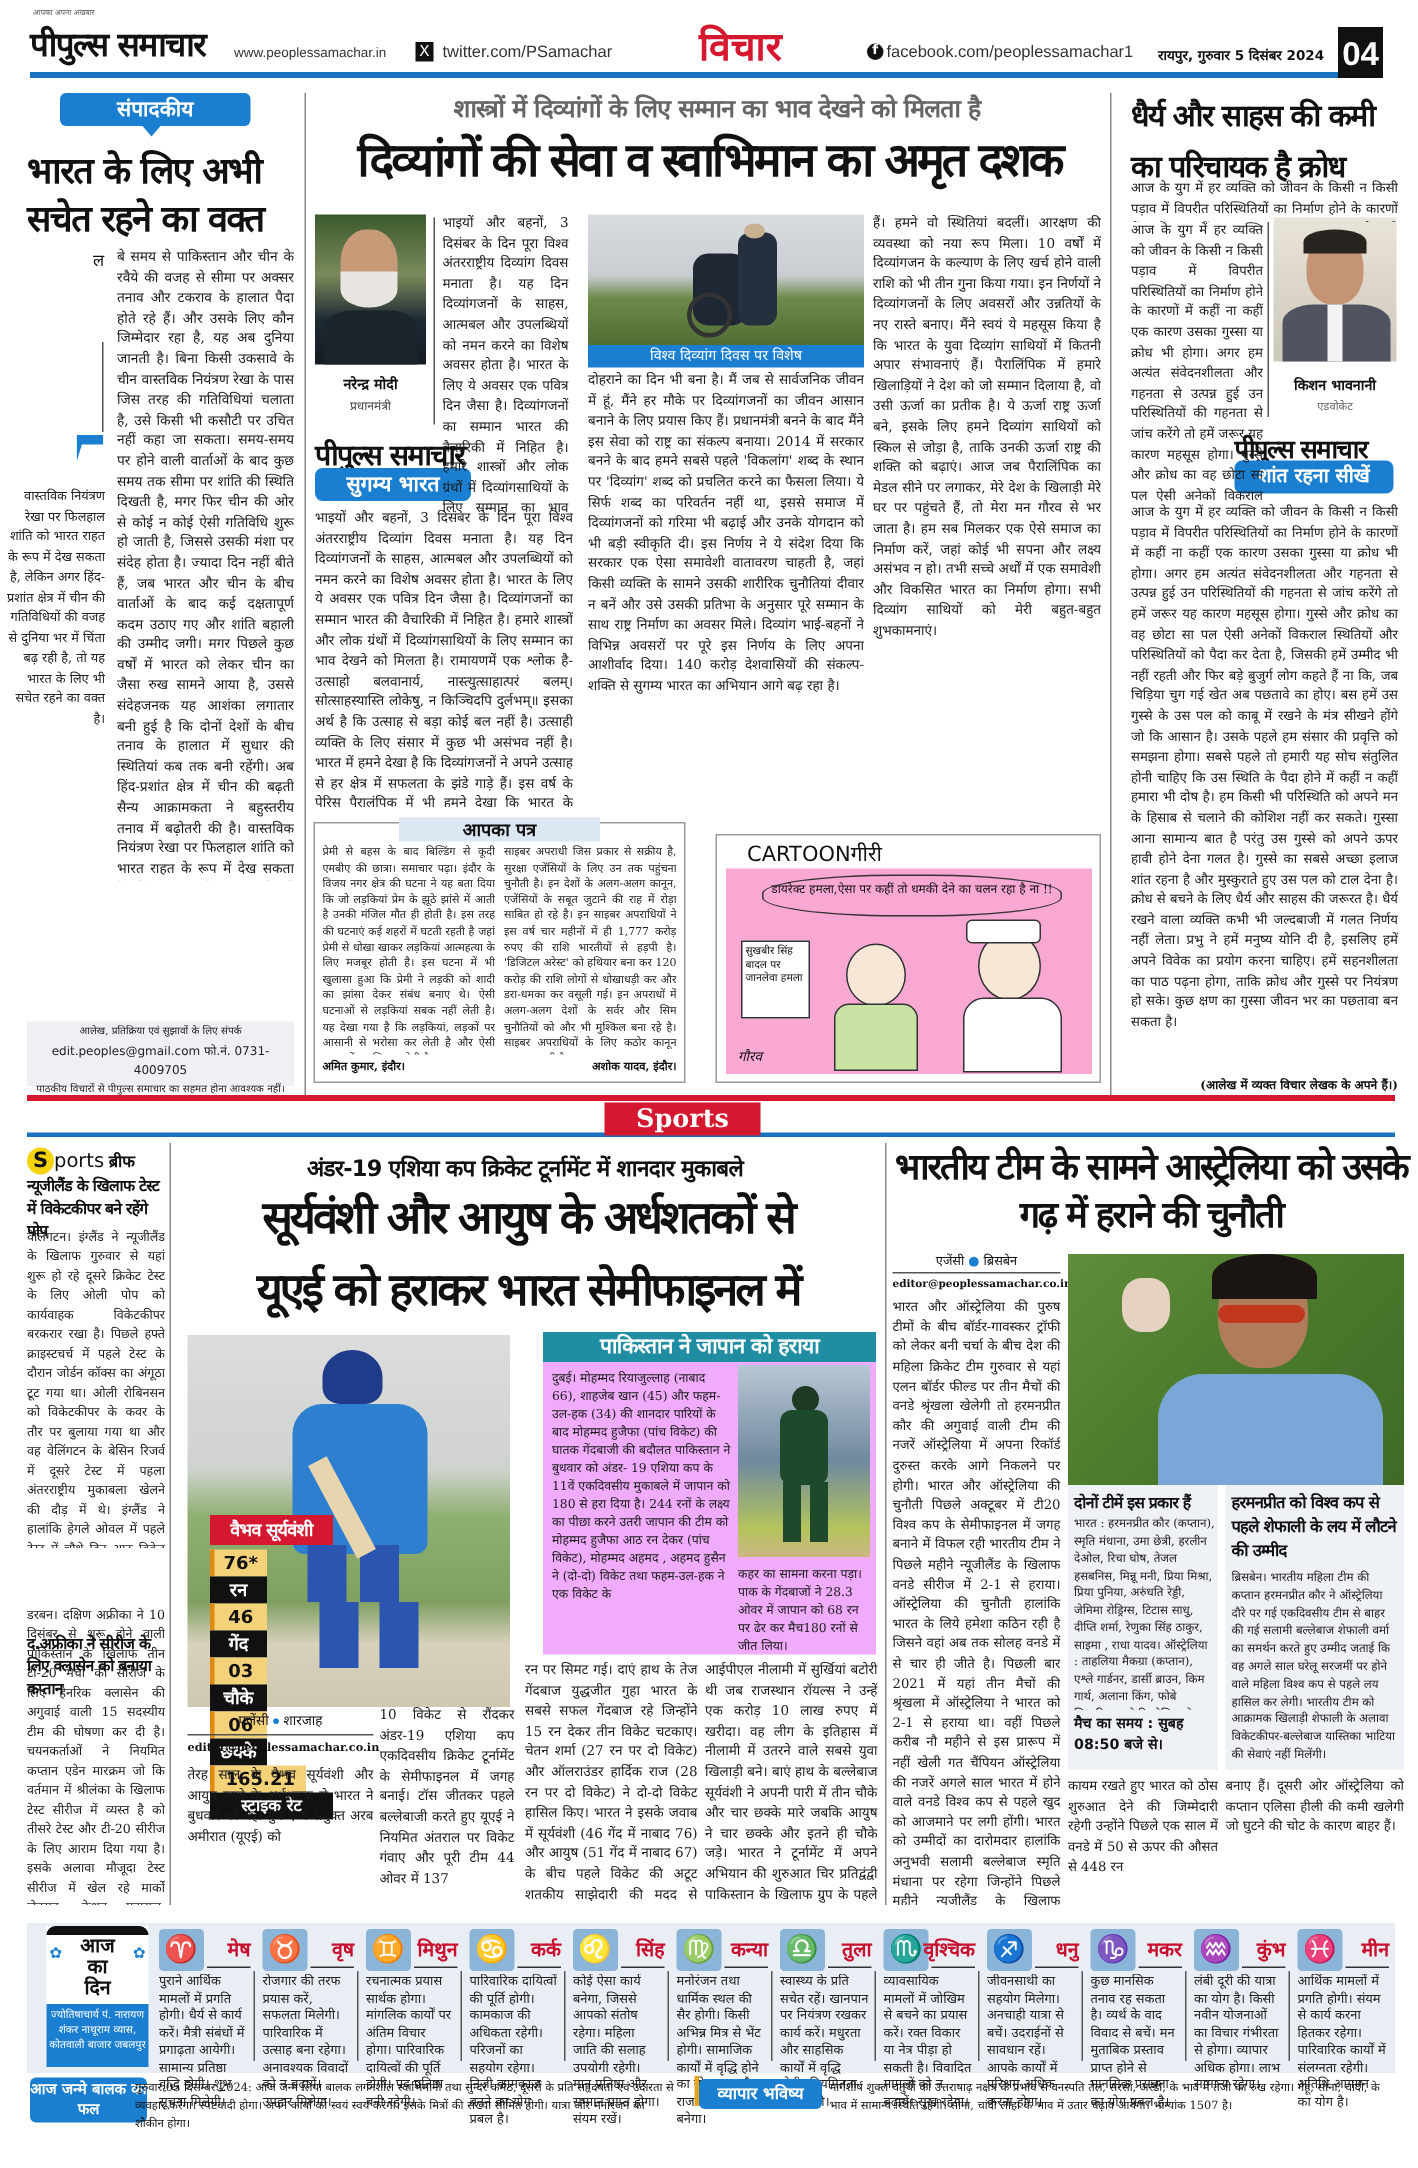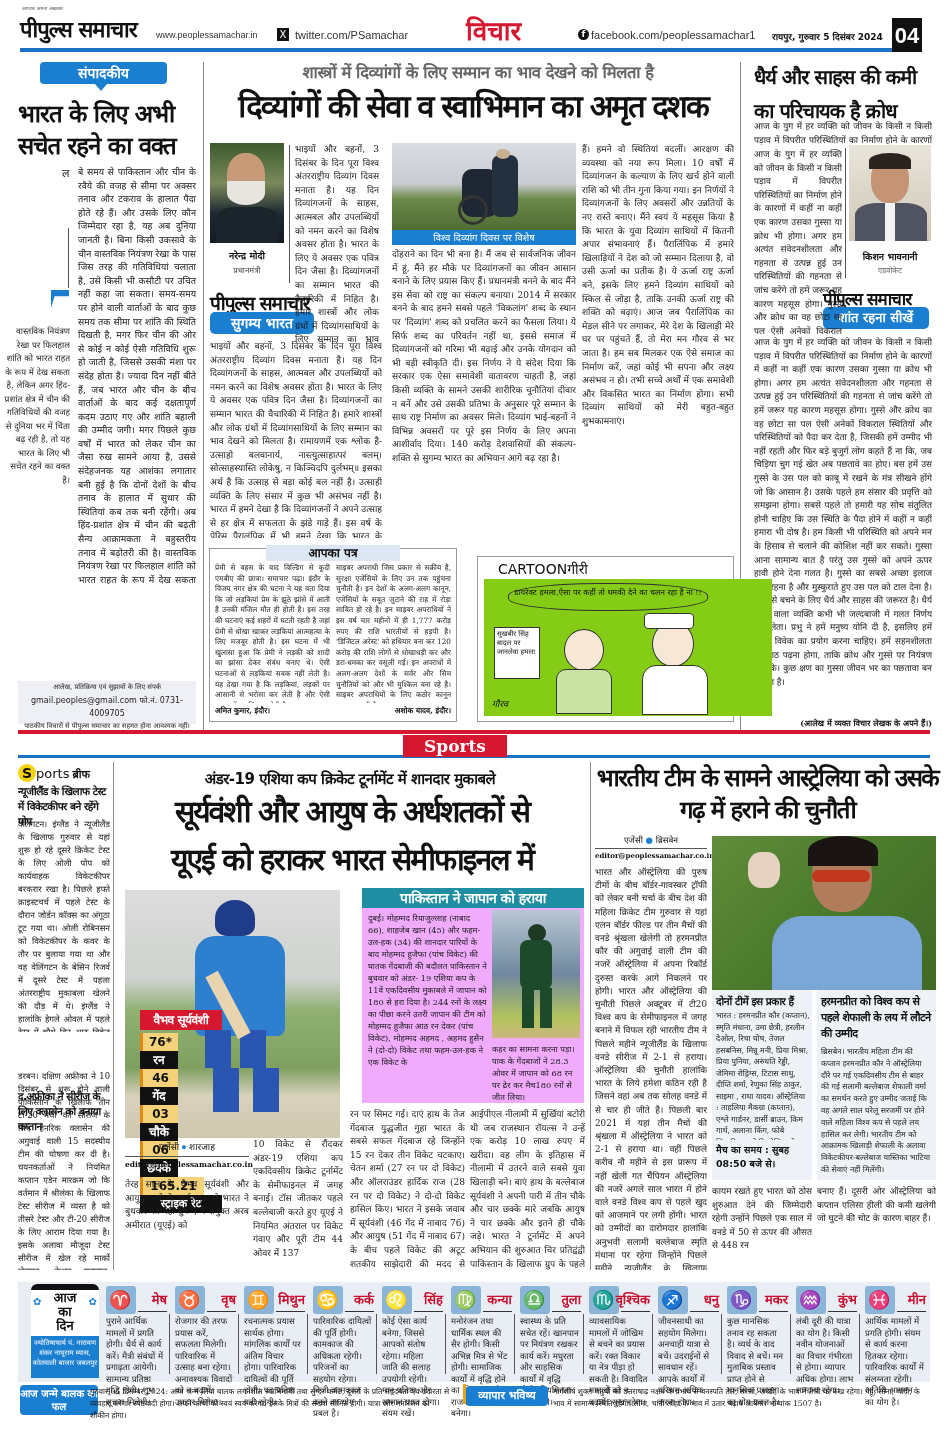--- a/index.html
+++ b/index.html
@@ -52,21 +52,21 @@
   <div style="position:absolute;left:55px;top:22px;width:0;height:0;border-left:6px solid transparent;border-right:6px solid transparent;border-top:7px solid #1a7fd1"></div>
 </div>
 <div class="abs hd" style="left:18px;top:98px;width:185px;font-size:24px;line-height:32px">भारत के लिए अभी सचेत रहने का वक्त</div>
 <div class="abs" style="left:62px;top:165px;font-size:11px">ल</div>
 <div class="vline" style="left:68px;top:228px;height:60px"></div>
 <div class="abs" style="left:51px;top:290px;width:18px;height:18px;background:#1a7fd1;clip-path:polygon(0 0,100% 0,100% 35%,20% 35%,0 100%)"></div>
 <div class="abs body-text" style="left:4px;top:325px;width:66px;height:200px;font-size:8.5px;line-height:13.5px;text-align:right;color:#222">वास्तविक नियंत्रण रेखा पर फिलहाल शांति को भारत राहत के रूप में देख सकता है, लेकिन अगर हिंद-प्रशांत क्षेत्र में चीन की गतिविधियों की वजह से दुनिया भर में चिंता बढ़ रही है, तो यह भारत के लिए भी सचेत रहने का वक्त है।</div>
 <div class="abs body-text" style="left:78px;top:165px;width:118px;height:422px">बे समय से पाकिस्तान और चीन के रवैये की वजह से सीमा पर अक्सर तनाव और टकराव के हालात पैदा होते रहे हैं। और उसके लिए कौन जिम्मेदार रहा है, यह अब दुनिया जानती है। बिना किसी उकसावे के चीन वास्तविक नियंत्रण रेखा के पास जिस तरह की गतिविधियां चलाता है, उसे किसी भी कसौटी पर उचित नहीं कहा जा सकता। समय-समय पर होने वाली वार्ताओं के बाद कुछ समय तक सीमा पर शांति की स्थिति दिखती है, मगर फिर चीन की ओर से कोई न कोई ऐसी गतिविधि शुरू हो जाती है, जिससे उसकी मंशा पर संदेह होता है। ज्यादा दिन नहीं बीते हैं, जब भारत और चीन के बीच वार्ताओं के बाद कई दक्षतापूर्ण कदम उठाए गए और शांति बहाली की उम्मीद जगी। मगर पिछले कुछ वर्षों में भारत को लेकर चीन का जैसा रुख सामने आया है, उससे संदेहजनक यह आशंका लगातार बनी हुई है कि दोनों देशों के बीच तनाव के हालात में सुधार की स्थितियां कब तक बनी रहेंगी। अब हिंद-प्रशांत क्षेत्र में चीन की बढ़ती सैन्य आक्रामकता ने बहुस्तरीय तनाव में बढ़ोतरी की है। वास्तविक नियंत्रण रेखा पर फिलहाल शांति को भारत राहत के रूप में देख सकता है, लेकिन अगर हिंद-प्रशांत क्षेत्र में चीन की गतिविधियों की वजह से दुनिया भर में चिंता बढ़ रही है, तो यह भारत के लिए भी सचेत रहने का वक्त है। भारत के सैन्य प्रमुख ने कहा कि पूर्वी लद्दाख में भारतीय और चीन की सेना के बीच गतिरोध भले खत्म हुआ है, मगर हिंद-प्रशांत क्षेत्र में चीन की मंशा नहीं बदली है। उस क्षेत्र और दक्षिण चीन सागर में चीन की सैन्य ताकत का प्रदर्शन भारत के लिए चिंता का विषय है। भारत को चीन से संभलकर रहने की जरूरत है।</div>
 <div class="abs" style="left:18px;top:681px;width:178px;height:43px;background:#eef0f5;text-align:center;font-family:'DejaVu Serif',serif;font-size:6.8px;line-height:13px;color:#222">
   <div>आलेख, प्रतिक्रिया एवं सुझावों के लिए संपर्क</div>
-  <div style="font-family:'DejaVu Sans',sans-serif;font-size:8px"><span>gmail.peoples@gmail.com</span> <span>फो.नं. 0731-4009705</span></div>
+  <div style="font-family:'DejaVu Sans',sans-serif;font-size:8px"><span>edit.peoples@gmail.com</span> <span>फो.नं. 0731-4009705</span></div>
   <div>पाठकीय विचारों से पीपुल्स समाचार का सहमत होना आवश्यक नहीं।</div>
 </div>
 <div class="vline" style="left:203px;top:62px;height:668px;background:#888"></div>
 
 <div class="abs" style="left:222px;top:60px;width:512px;font-family:'DejaVu Sans',sans-serif;font-weight:bold;font-size:16.5px;color:#666;letter-spacing:-0.5px;text-align:center">शास्त्रों में दिव्यांगों के लिए सम्मान का भाव देखने को मिलता है</div>
 <div class="abs hd" style="left:206px;top:84px;width:534px;font-size:31px;letter-spacing:-2px;text-align:center;white-space:nowrap">दिव्यांगों की सेवा व स्वाभिमान का अमृत दशक</div>
 
 <div class="abs photo" style="left:210px;top:143px;width:74px;height:100px;background:linear-gradient(180deg,#3b5a2e 0%,#7b8a5a 40%,#1f2a33 70%,#141a22 100%)">
   <div style="position:absolute;left:17px;top:10px;width:38px;height:48px;border-radius:45% 45% 40% 40%;background:#c79a78"></div>
   <div style="position:absolute;left:17px;top:38px;width:38px;height:24px;border-radius:0 0 50% 50%;background:#e8e4df"></div>
@@ -114,21 +114,21 @@
 <div class="abs" style="left:209px;top:548px;width:248px;height:174px;border:1.5px solid #999">
   <div style="position:absolute;left:56px;top:-4px;width:134px;height:16px;background:#dde7f3;text-align:center;font-family:'DejaVu Sans',sans-serif;font-weight:bold;font-size:12px;line-height:16px">आपका पत्र</div>
   <div class="body-text" style="position:absolute;left:5px;top:14px;width:115px;height:140px;font-size:7.3px;line-height:10.6px">प्रेमी से बहस के बाद बिल्डिंग से कूदी एमबीए की छात्रा। समाचार पढ़ा। इंदौर के विजय नगर क्षेत्र की घटना ने यह बता दिया कि जो लड़कियां प्रेम के झूठे झांसे में आती है उनकी मंजिल मौत ही होती है। इस तरह की घटनाएं कई शहरों में घटती रहती है जहां प्रेमी से धोखा खाकर लड़कियां आत्महत्या के लिए मजबूर होती है। इस घटना में भी खुलासा हुआ कि प्रेमी ने लड़की को शादी का झांसा देकर संबंध बनाए थे। ऐसी घटनाओं से लड़कियां सबक नहीं लेती है। यह देखा गया है कि लड़कियां, लड़कों पर आसानी से भरोसा कर लेती है और ऐसी घटनाओं का शिकार होती है।</div>
   <div style="position:absolute;left:5px;top:156px;width:115px;text-align:left;font-size:7.5px;font-weight:bold">अमित कुमार, इंदौर।</div>
   <div class="body-text" style="position:absolute;left:126px;top:14px;width:115px;height:140px;font-size:7.3px;line-height:10.6px">साइबर अपराधी जिस प्रकार से सक्रीय है, सुरक्षा एजेंसियों के लिए उन तक पहुंचना चुनौती है। इन देशों के अलग-अलग कानून, एजेंसियों के सबूत जुटाने की राह में रोड़ा साबित हो रहे है। इन साइबर अपराधियों ने इस वर्ष चार महीनों में ही 1,777 करोड़ रुपए की राशि भारतीयों से हड़पी है। 'डिजिटल अरेस्ट' को हथियार बना कर 120 करोड़ की राशि लोगों से धोखाधड़ी कर और डरा-धमका कर वसूली गई। इन अपराधों में अलग-अलग देशों के सर्वर और सिम चुनौतियों को और भी मुश्किल बना रहे है। साइबर अपराधियों के लिए कठोर कानून बनाना जरूरी है।</div>
   <div style="position:absolute;left:126px;top:156px;width:115px;text-align:right;font-size:7.5px;font-weight:bold">अशोक यादव, इंदौर।</div>
 </div>
 
 <div class="abs" style="left:477px;top:556px;width:257px;height:166px;border:1.5px solid #999;background:#fff">
   <div style="position:absolute;left:20px;top:2px;font-family:'DejaVu Sans',sans-serif;font-weight:normal;font-size:14px">CARTOONगीरी</div>
-  <div style="position:absolute;left:6px;top:22px;width:288px;height:137px;background:#84cc16">
+  <div style="position:absolute;left:6px;top:22px;width:244px;height:137px;background:#f9a8d4">
     <div style="position:absolute;left:24px;top:4px;width:200px;height:28px;border:1px solid #333;border-radius:45%;font-size:8px;line-height:11px;text-align:center;padding-top:3px;font-family:'DejaVu Serif',serif">डायरेक्ट हमला,ऐसा पर कहीं तो धमकी देने का चलन रहा है ना !!</div>
     <div style="position:absolute;left:10px;top:48px;width:46px;height:52px;border:1px solid #333;background:#fff;font-size:7px;line-height:9px;padding:2px;font-family:'DejaVu Serif',serif">सुखबीर सिंह बादल पर जानलेवा हमला</div>
     <div style="position:absolute;left:80px;top:50px;width:40px;height:42px;border-radius:50%;background:#f6e7d6;border:1px solid #333"></div>
     <div style="position:absolute;left:72px;top:90px;width:56px;height:45px;background:#c8e3a3;border:1px solid #333;border-radius:10px 10px 0 0"></div>
     <div style="position:absolute;left:168px;top:42px;width:42px;height:46px;border-radius:50%;background:#f6e7d6;border:1px solid #333"></div>
     <div style="position:absolute;left:160px;top:34px;width:50px;height:16px;background:#fff;border:1px solid #333;border-radius:4px"></div>
     <div style="position:absolute;left:158px;top:86px;width:66px;height:50px;background:#fff;border:1px solid #333;border-radius:14px 14px 0 0"></div>
     <div style="position:absolute;left:8px;top:118px;font-size:9px;font-style:italic">गौरव</div>
   </div>
 </div>

